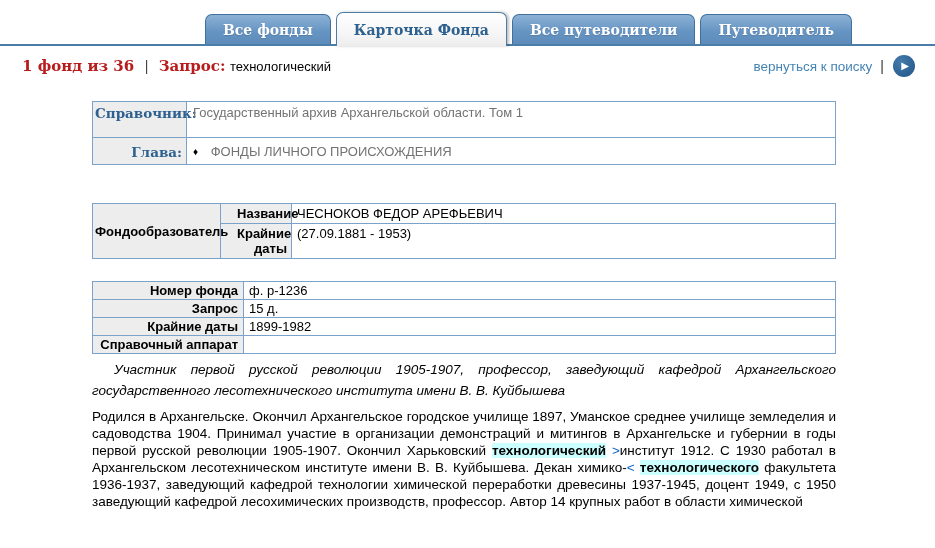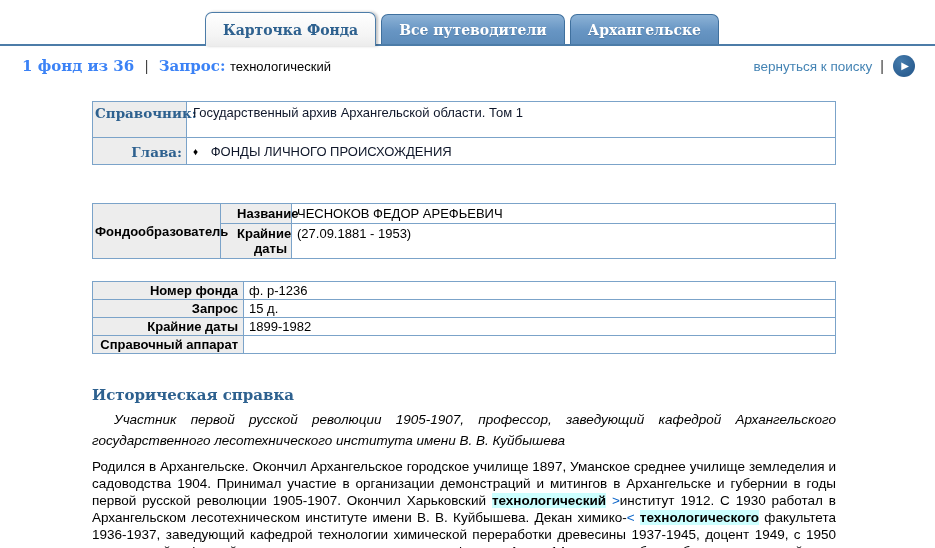--- a/index.html
+++ b/index.html
@@ -45,21 +45,21 @@
     display: flex;
     justify-content: space-between;
     align-items: center;
     padding: 9px 20px 9px 22px;
   }
   .qb-left { white-space: nowrap; }
   .result-count, .query-label {
     font-family: "DejaVu Serif", serif;
     font-weight: bold;
     font-size: 15px;
-    color: #3b82f6;
+    color: #b91c1c;
   }
   .qb-sep { color: #444; font-size: 14px; padding: 0 6px; }
   .query-value { font-size: 13px; color: #000; }
   .qb-right { display: flex; align-items: center; white-space: nowrap; }
   .back-link { color: #4584b4; font-size: 13.5px; text-decoration: none; cursor: pointer; text-align: center; }
   .qb-right .qb-sep { padding: 0 9px 0 8px; color: #333; }
   .fwd-btn {
     width: 22px; height: 22px;
     border-radius: 50%;
     background: radial-gradient(circle at 35% 30%, #447bac, #2c5f92 70%);
@@ -86,21 +86,21 @@
     font-weight: bold;
     font-size: 13.5px;
     color: #2e618f;
     text-align: right;
     padding: 3px 4px 2px 2px;
   }
   .tbl-reference .row-ref { height: 36px; }
   .tbl-reference .row-chapter { height: 27px; padding-left: 34px; }
   .tbl-reference .row-chapter td { vertical-align: middle; }
   .tbl-reference td.val { padding: 3px 6px; }
-  .blue-link { color: #0f172a; text-decoration: none; cursor: pointer; text-align: center; }
+  .blue-link { color: #737373; text-decoration: none; cursor: pointer; text-align: center; }
   .chapter-val { padding-left: 24px; }
   .bullet { color: #000; font-size: 10px; margin-right: 9px; vertical-align: 1px; }
 
   .tbl-creator { margin-top: 38px; }
   .tbl-creator td.group {
     width: 128px;
     font-weight: bold;
     vertical-align: middle;
     padding: 1px 3px 1px 2px;
   }
@@ -146,23 +146,24 @@
     line-height: 17px;
     text-align: justify;
   }
   .seg-highlight { font-weight: bold; background: #ccffff; }
   .seg-marker { color: #0a64c8; }
 </style>
 </head>
 <body>
 
 <div class="tabs-row">
+  <div class="tab">Все фонды</div>
   <div class="tab active">Карточка Фонда</div>
   <div class="tab">Все путеводители</div>
-  <div class="tab">Архангельске</div>
+  <div class="tab">Путеводитель</div>
 </div>
 
 <div class="query-bar">
   <div class="qb-left">
     <span class="result-count">1 фонд из 36</span>
     <span class="qb-sep">|</span>
     <span class="query-label">Запрос:</span>
     <span class="query-value">технологический</span>
   </div>
   <div class="qb-right">
@@ -222,17 +223,16 @@
       <td class="lbl">Крайние даты</td>
       <td class="val">1899-1982</td>
     </tr>
     <tr>
       <td class="lbl">Справочный аппарат</td>
       <td class="val"></td>
     </tr>
   </tbody>
     </table>
 
-  <div class="history-title">Историческая справка</div>
   <p class="lead-para">Участник первой русской революции 1905-1907, профессор, заведующий кафедрой Архангельского государственного лесотехнического института имени В. В. Куйбышева</p>
   <p class="body-para"><span class="seg-plain">Родился в Архангельске. Окончил Архангельское городское училище 1897, Уманское среднее училище земледелия и садоводства 1904. Принимал участие в организации демонстраций и митингов в Архангельске и губернии в годы первой русской революции 1905-1907. Окончил Харьковский </span><span class="seg-highlight">технологический</span><span class="seg-plain"> </span><span class="seg-marker">&gt;</span><span class="seg-plain">институт 1912. С 1930 работал в Архангельском лесотехническом институте имени В. В. Куйбышева. Декан химико-</span><span class="seg-marker">&lt;</span><span class="seg-plain"> </span><span class="seg-highlight">технологического</span><span class="seg-plain"> факультета 1936-1937, заведующий кафедрой технологии химической переработки древесины 1937-1945, доцент 1949, с 1950 заведующий кафедрой лесохимических производств, профессор. Автор 14 крупных работ в области химической</span></p>
 
 </div>
 
 </body></html>

